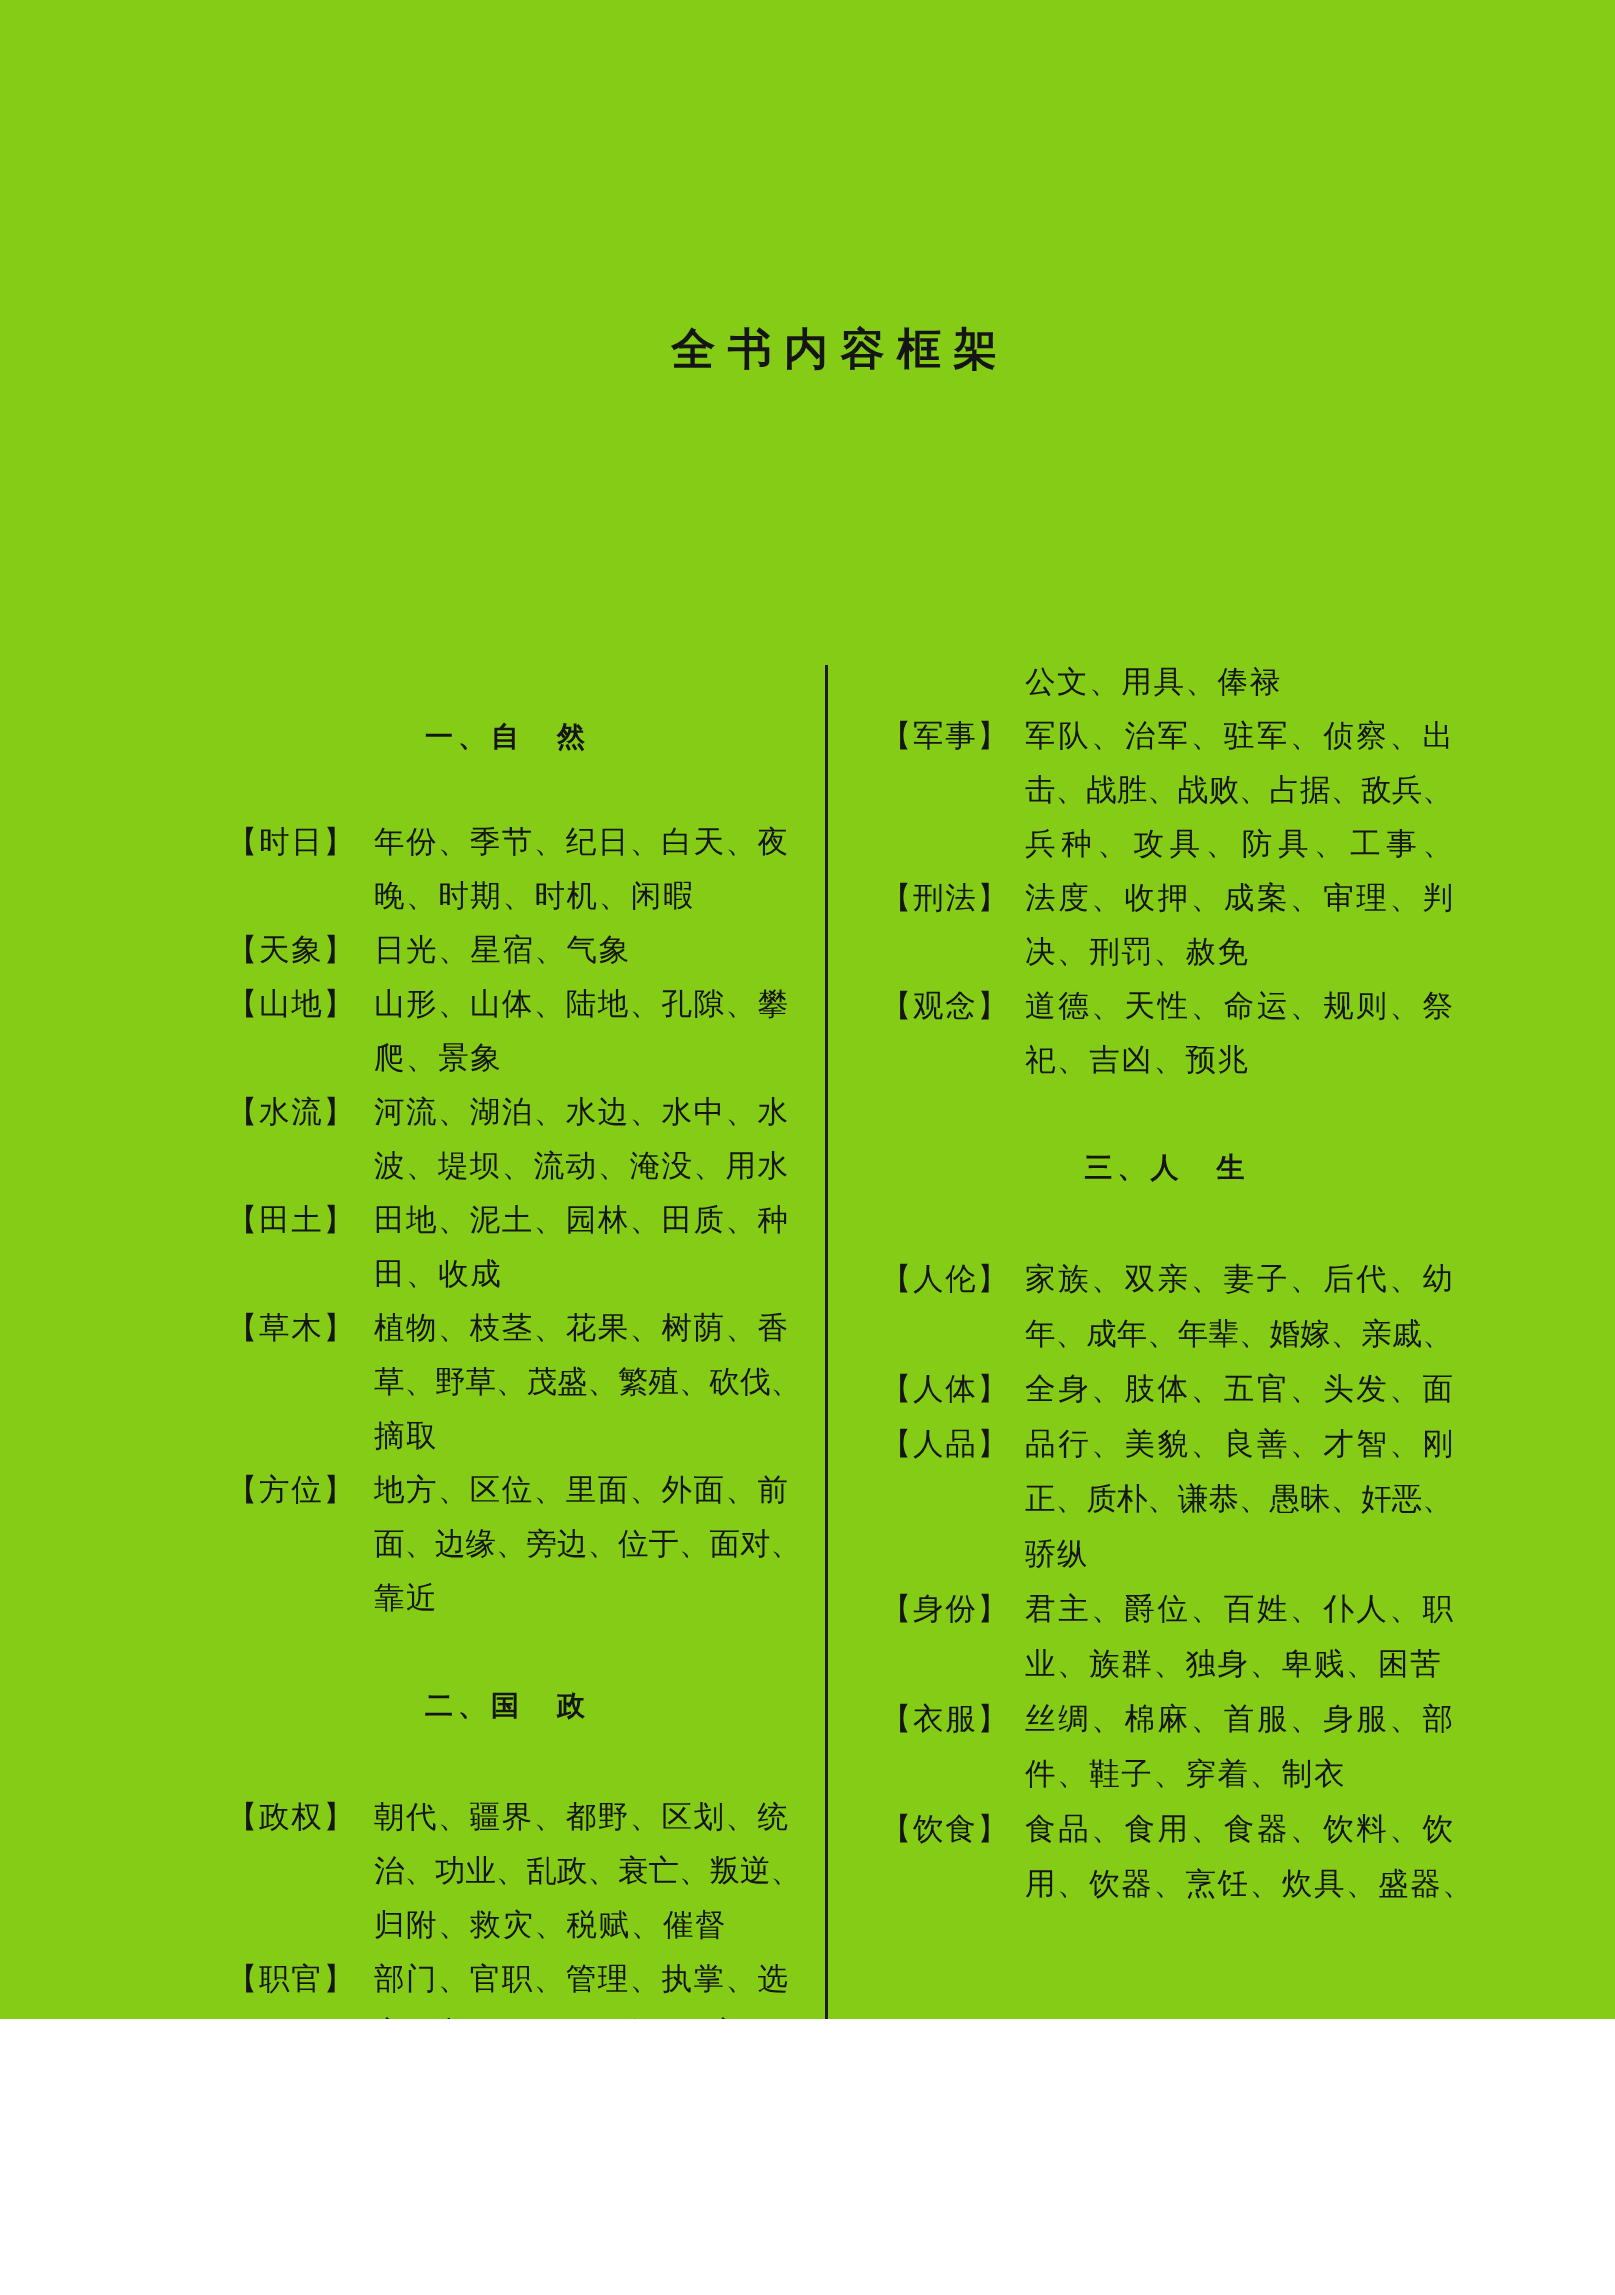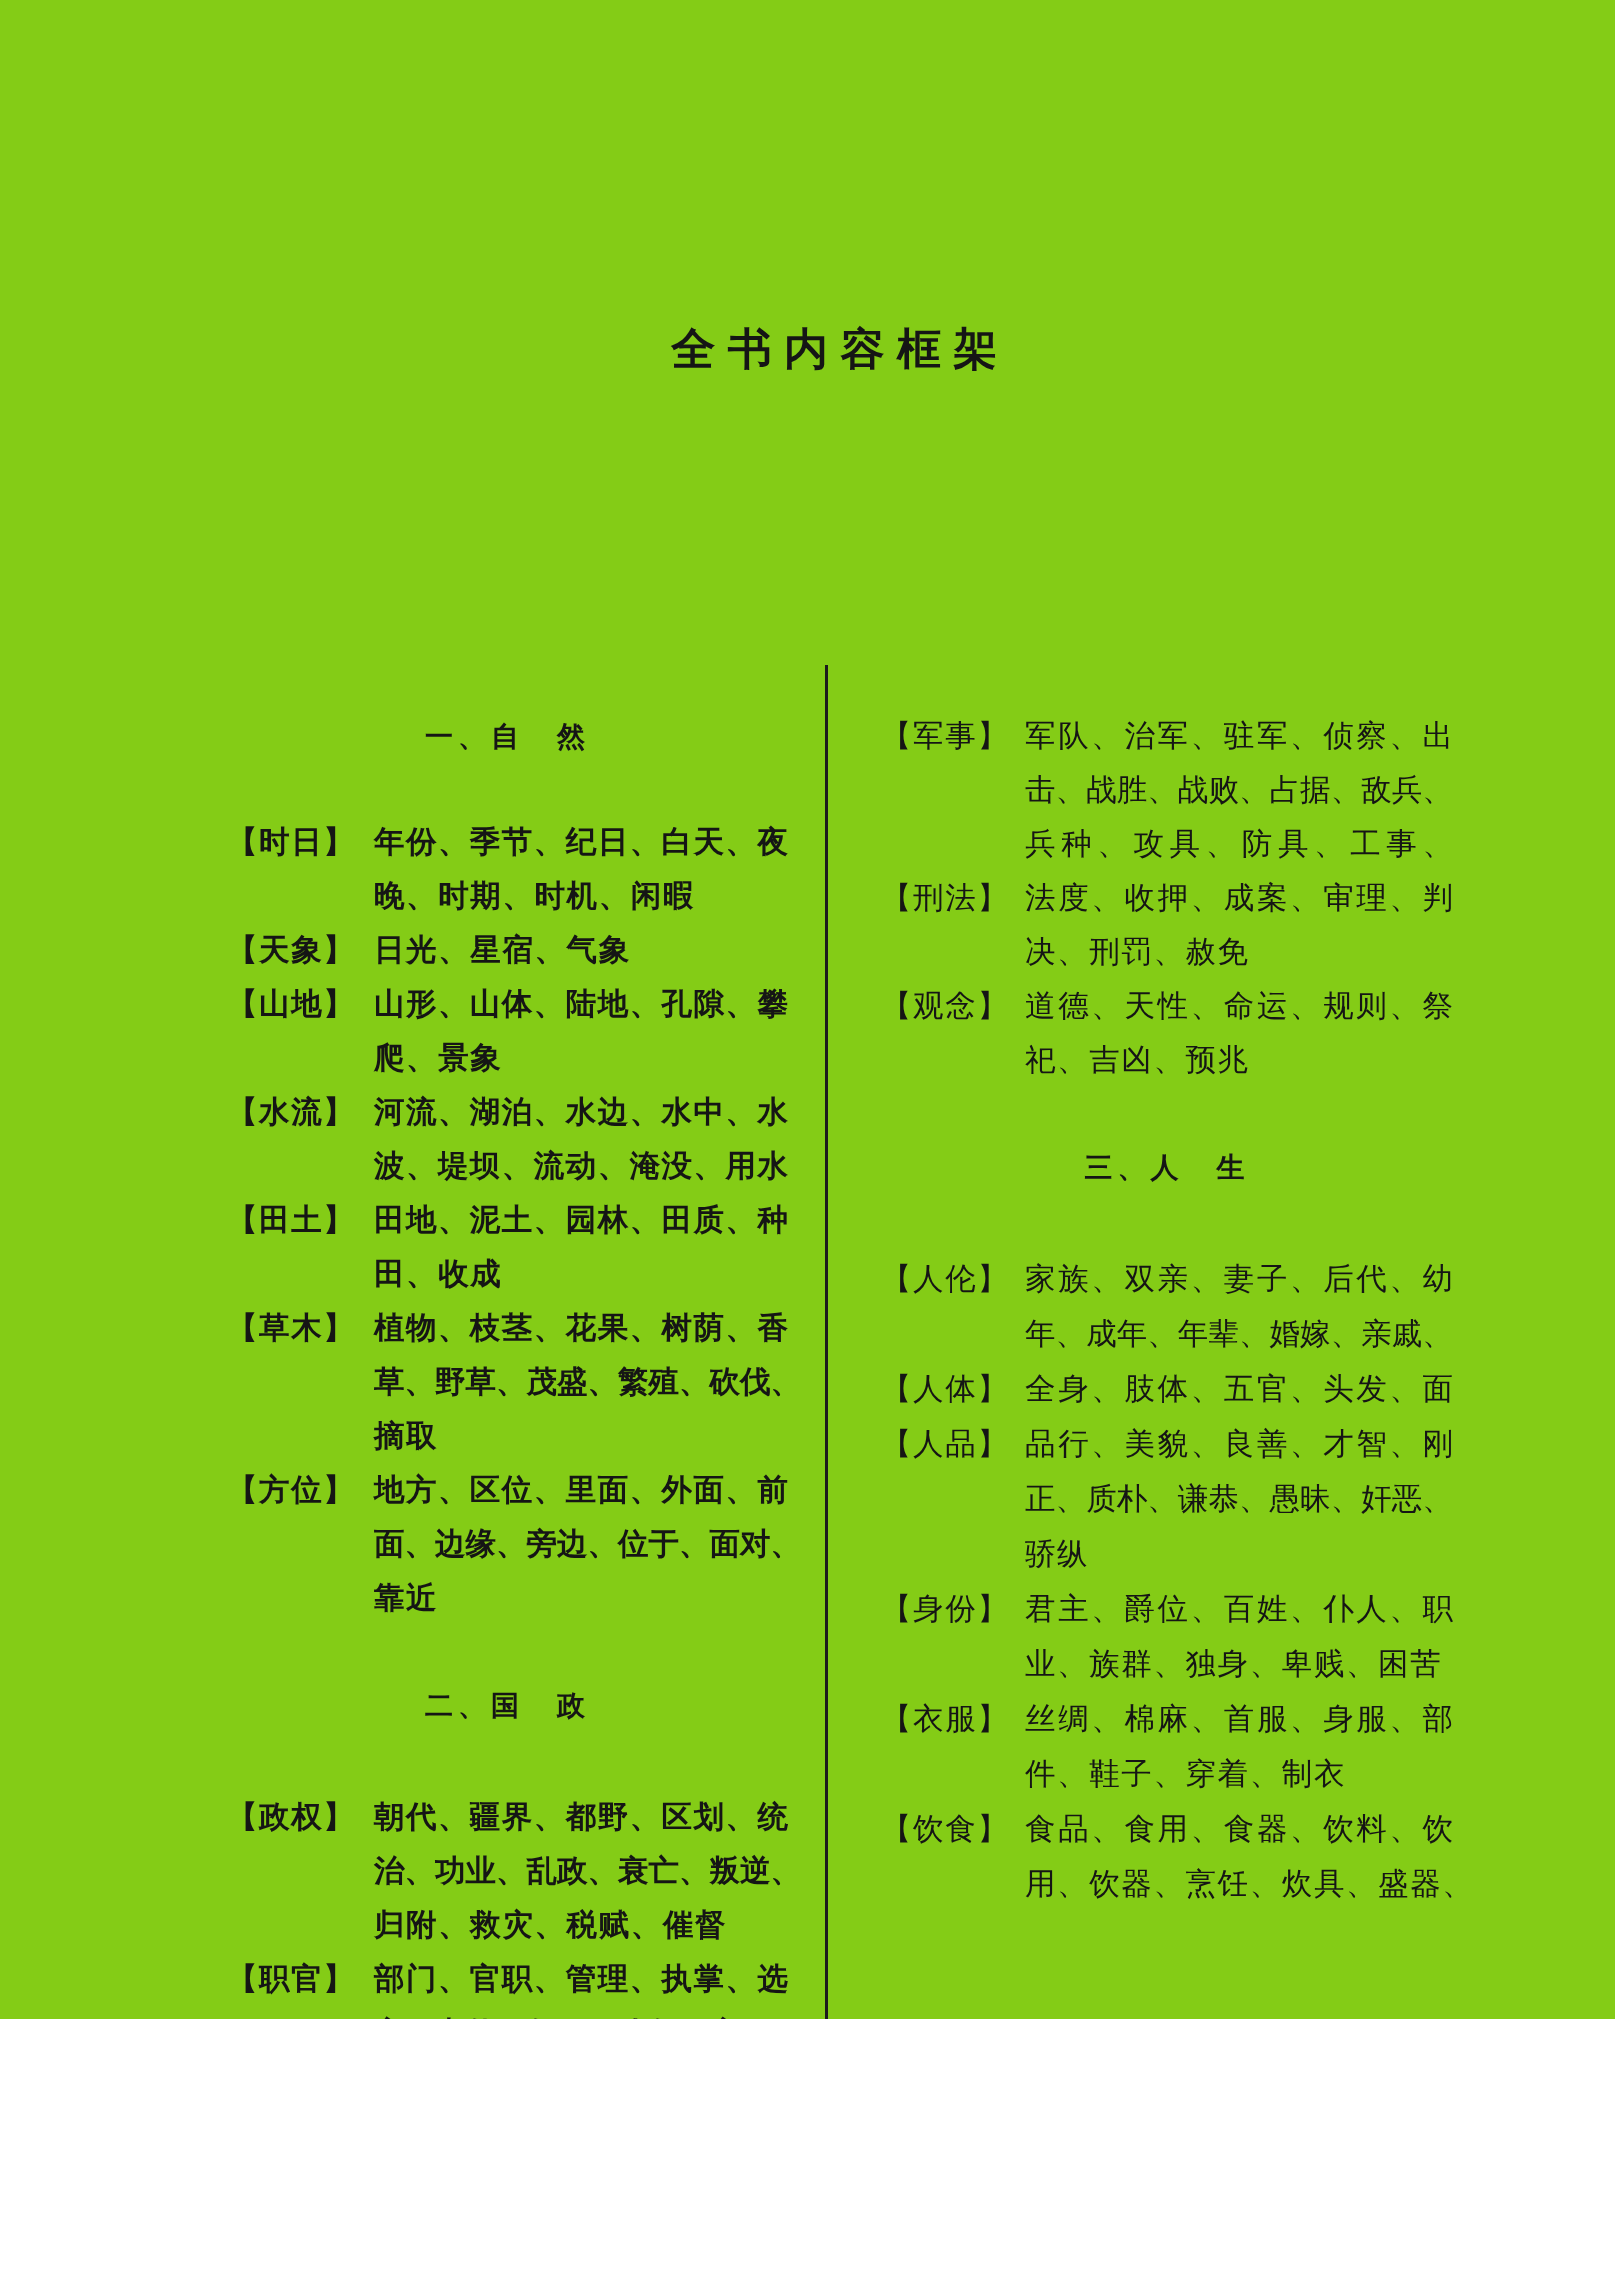--- a/index.html
+++ b/index.html
@@ -93,21 +93,20 @@
     min-width: 0;
   }
   .line {
     font-size: 30.5px;
     letter-spacing: 1.6px;
     white-space: nowrap;
   }
   .col-left .line, .col-left .entry-label {
     height: 54px;
     line-height: 54px;
-    font-weight: bold;
   }
   .col-right .line, .col-right .entry-label {
     height: 54px;
     line-height: 54px;
   }
   
   .col-right .block-heading ~ .block-entry .line,
   .col-right .block-heading ~ .block-entry .entry-label {
     height: 55px;
     line-height: 55px;
@@ -380,20 +379,23 @@
             <span>离</span>
             <span>职</span>
             <span>、</span>
           </div>
         </div>
       </div>
     </div>
   <div class="col col-right">
       <div class="block-entry">
         <div class="entry-label"></div>
+        <div class="entry-content">
+          <div class="line">公文、用具、俸禄</div>
+        </div>
       </div>
       <div class="block-entry">
         <div class="entry-label">【军事】</div>
         <div class="entry-content">
           <div class="line fill">
             <span>军</span>
             <span>队</span>
             <span>、</span>
             <span>治</span>
             <span>军</span>

